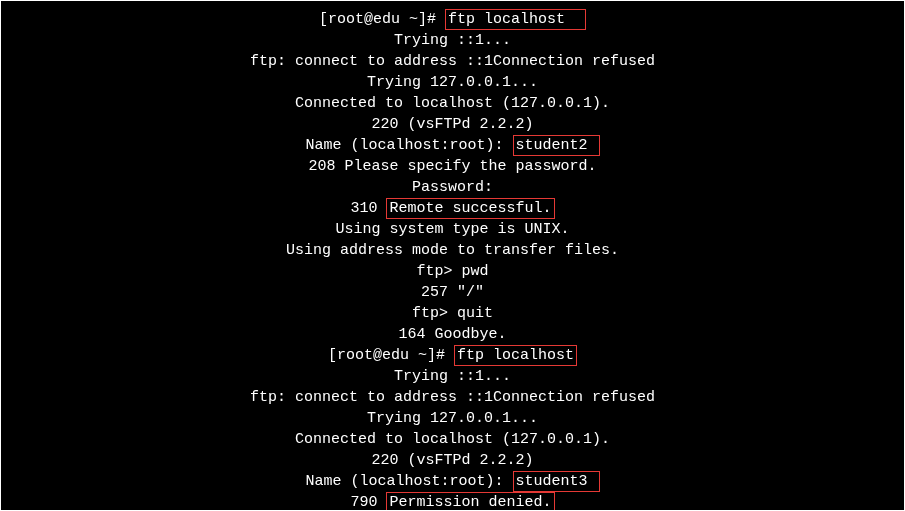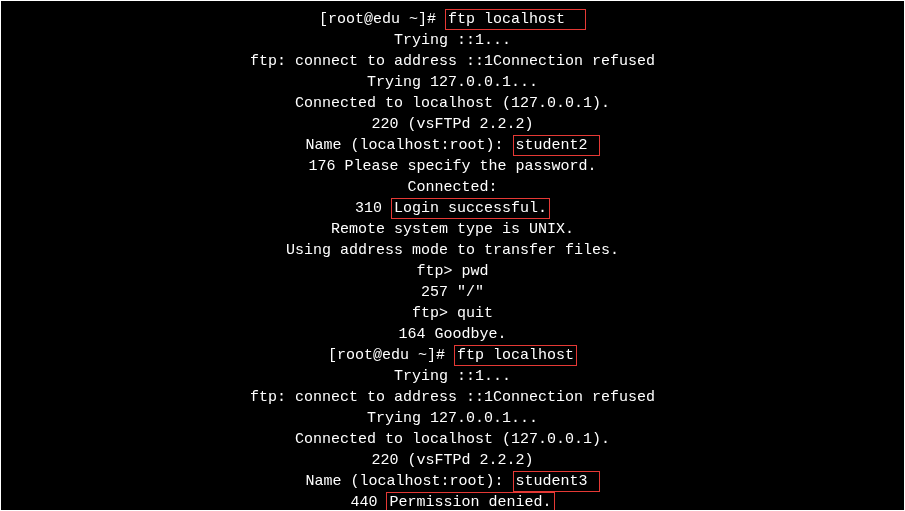--- a/index.html
+++ b/index.html
@@ -34,29 +34,29 @@
 </head>
 <body>
 
 <div class="line"><span>[root@edu ~]# </span><span class="box">ftp localhost  </span></div>
 <div class="line">Trying ::1...</div>
 <div class="line">ftp: connect to address ::1Connection refused</div>
 <div class="line">Trying 127.0.0.1...</div>
 <div class="line">Connected to localhost (127.0.0.1).</div>
 <div class="line">220 (vsFTPd 2.2.2)</div>
 <div class="line"><span>Name (localhost:root): </span><span class="box">student2 </span></div>
-<div class="line">176 Please specify the password.</div>
-<div class="line">Connected:</div>
-<div class="line"><span>310 </span><span class="box">Login successful.</span></div>
-<div class="line">Remote system type is UNIX.</div>
+<div class="line">208 Please specify the password.</div>
+<div class="line">Password:</div>
+<div class="line"><span>310 </span><span class="box">Remote successful.</span></div>
+<div class="line">Using system type is UNIX.</div>
 <div class="line">Using address mode to transfer files.</div>
 <div class="line">ftp&gt; pwd</div>
 <div class="line">257 "/"</div>
 <div class="line">ftp&gt; quit</div>
 <div class="line">164 Goodbye.</div>
 <div class="line"><span>[root@edu ~]# </span><span class="box">ftp localhost</span></div>
 <div class="line">Trying ::1...</div>
 <div class="line">ftp: connect to address ::1Connection refused</div>
 <div class="line">Trying 127.0.0.1...</div>
 <div class="line">Connected to localhost (127.0.0.1).</div>
 <div class="line">220 (vsFTPd 2.2.2)</div>
 <div class="line"><span>Name (localhost:root): </span><span class="box">student3 </span></div>
-<div class="line"><span>440 </span><span class="box">Permission denied.</span></div>
+<div class="line"><span>790 </span><span class="box">Permission denied.</span></div>
 
 </body></html>

